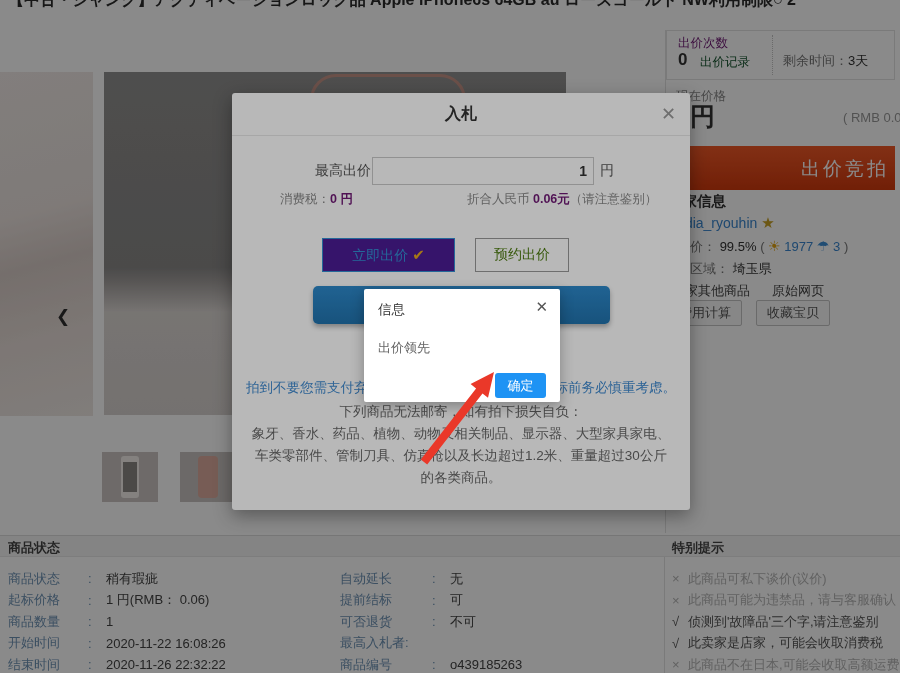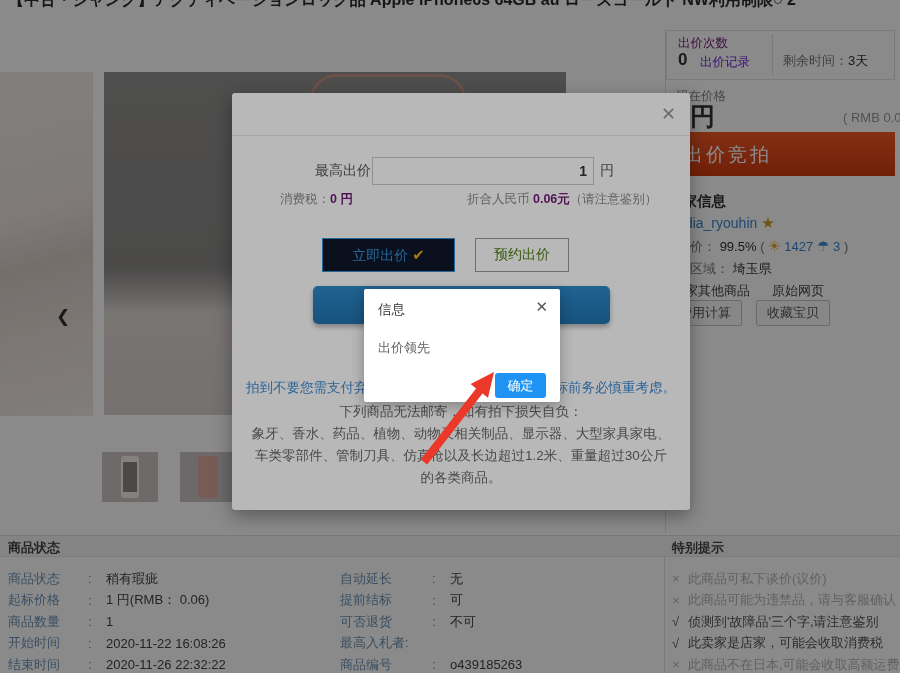--- a/index.html
+++ b/index.html
@@ -25,32 +25,32 @@
   .phone-screen{width:14px;height:30px;background:#8d8885;}
   .phone-back{width:20px;height:42px;background:#dcab9e;border-radius:4px;}
 
   .panel-vline{left:665px;top:30px;width:1px;height:503px;background:#e2e2e2;}
   .bottom-vline{left:664px;top:535px;width:1px;height:138px;background:#e2e2e2;}
 
   
   .top-box{left:666px;top:30px;width:229px;height:50px;border:1px solid #e3e3e3;background:#fff;box-sizing:border-box;}
   .bids-label{left:678px;top:35px;font-size:12.5px;color:#701a75;}
   .bids-count{left:678px;top:50px;font-size:17px;font-weight:bold;color:#333;}
-  .bids-link{left:700px;top:54px;font-size:12.5px;color:#6d28d9;}
+  .bids-link{left:700px;top:54px;font-size:12.5px;color:#14532d;}
   .dotted-div{left:772px;top:35px;height:40px;border-left:1px dotted #c6c6c6;}
   .time-left{left:783px;top:52px;font-size:13px;color:#777;}
   .time-left b{color:#333;font-weight:normal;}
 
   .price-label{left:676px;top:88px;font-size:12.5px;color:#888;}
   .price-cur{left:690px;top:100px;font-size:25px;font-weight:bold;color:#333;}
   .price-rmb{left:843px;top:110px;font-size:13px;color:#999;white-space:nowrap;}
 
-  .bid-cta{left:678px;top:132px;width:217px;height:44px;border:0;cursor:pointer;
+  .bid-cta{left:678px;top:146px;width:217px;height:44px;border:0;cursor:pointer;
      background:linear-gradient(to bottom,#f25a28 0%,#d23a0e 100%);
-     color:#fff;font-size:19px;letter-spacing:3px;text-align:left;line-height:44px;
+     color:#fff;font-size:19px;letter-spacing:3px;text-align:right;line-height:44px;
      font-family:inherit;}
 
   .seller-title{left:668px;top:192px;font-size:14.5px;font-weight:bold;color:#333;}
   .seller-name{left:674px;top:214px;font-size:14px;color:#3a87d0;}
   .seller-star{font-size:15px;color:#c9a227;}
   .rating-line{left:664px;top:238px;font-size:13px;color:#777;white-space:nowrap;}
   .rating-line .val{color:#333;}
   .sun-icon{color:#e2a512;font-size:14px;}
   .umb-icon{color:#3f8fd6;font-size:14px;}
   .cnt{color:#3a87d0;}
@@ -97,21 +97,21 @@
   .bm-inputrow{position:absolute;left:0;top:64px;width:100%;height:26px;padding-left:28px;}
   .bm-inputrow .lab{position:absolute;left:83px;top:5px;font-size:14px;color:#555;}
   .bid-input{position:absolute;left:140px;top:0;width:212px;height:24px;border:1px solid #c9c9c9;
      text-align:right;padding-right:6px;font-size:14px;font-weight:600;color:#333;font-family:inherit;box-sizing:content-box;}
   .bm-inputrow .cur{position:absolute;left:368px;top:5px;font-size:14px;color:#555;}
   .bm-taxrow{position:absolute;left:0;top:98px;width:100%;font-size:12.5px;color:#888;}
   .bm-taxrow .tax{position:absolute;left:48px;}
   .bm-taxrow .rmb{position:absolute;left:235px;}
   .bm-taxrow b{color:#701a75;}
   .bm-btnrow{position:absolute;top:145px;left:0;width:100%;height:34px;}
-  .bid-now-btn{position:absolute;left:90px;width:133px;height:34px;background:#0f172a;border:1px solid #3390d5;
+  .bid-now-btn{position:absolute;left:90px;width:133px;height:34px;background:#4c1d95;border:1px solid #3390d5;
      color:#3390d5;font-size:14px;cursor:pointer;font-family:inherit;}
   .bid-now-btn .chk{color:#e8a81c;font-size:15px;}
   .reserve-btn{position:absolute;left:243px;width:94px;height:34px;background:#fff;border:1px solid #999;
      color:#4d7c0f;font-size:14px;cursor:pointer;font-family:inherit;}
   .confirm-bid-btn{position:absolute;left:81px;top:193px;width:297px;height:38px;border:0;border-radius:5px;
      background:linear-gradient(to bottom,#2d89cb,#2173ad);box-shadow:0 3px 5px rgba(0,0,0,0.3);cursor:pointer;}
   .bm-warning{position:absolute;left:0;top:286px;width:100%;box-sizing:border-box;padding:0 14px;
      display:flex;justify-content:space-between;font-size:13.5px;color:#3f8ad0;}
   .bm-notice{position:absolute;left:19px;top:308px;width:420px;text-align:center;
      font-size:13.5px;color:#666;line-height:22px;}
@@ -166,21 +166,21 @@
 
   <button class="abs bid-cta">出价竞拍</button>
 
   <div class="abs seller-title">卖家信息</div>
   <div class="abs seller-name"><span>india_ryouhin</span> <span class="seller-star">★</span></div>
   <div class="abs rating-line">
     <span>好评价：</span>
     <span class="val">99.5%</span>
     <span>(</span>
     <span class="sun-icon">☀</span>
-    <span class="cnt">1427</span>
+    <span class="cnt">1977</span>
     <span class="umb-icon">☂</span>
     <span class="cnt">3</span>
     <span>)</span>
   </div>
   <div class="abs region-line">
     <span>发货区域：</span>
     <span class="val">埼玉県</span>
   </div>
   <div class="abs seller-links">
     <span>卖家其他商品</span><span>原始网页</span>
@@ -269,20 +269,21 @@
     <div class="trow muted">
         <span class="mark">×</span>
         <span>此商品不在日本,可能会收取高额运费</span>
       </div>
   </div>
 
   <div class="abs overlay1"></div>
 
   <div class="abs bid-modal">
     <div class="bm-header">
+      <div class="bm-title">入札</div>
       <div class="bm-close">✕</div>
     </div>
     <div class="bm-inputrow">
       <span class="lab">最高出价</span>
       <input class="bid-input" value="1" style="">
       <span class="cur">円</span>
     </div>
     <div class="bm-taxrow">
       <span class="tax"><span>消费税：</span><b>0 円</b></span>
       <span class="rmb"><span>折合人民币</span> <b>0.06元</b><span>（请注意鉴别）</span></span>

